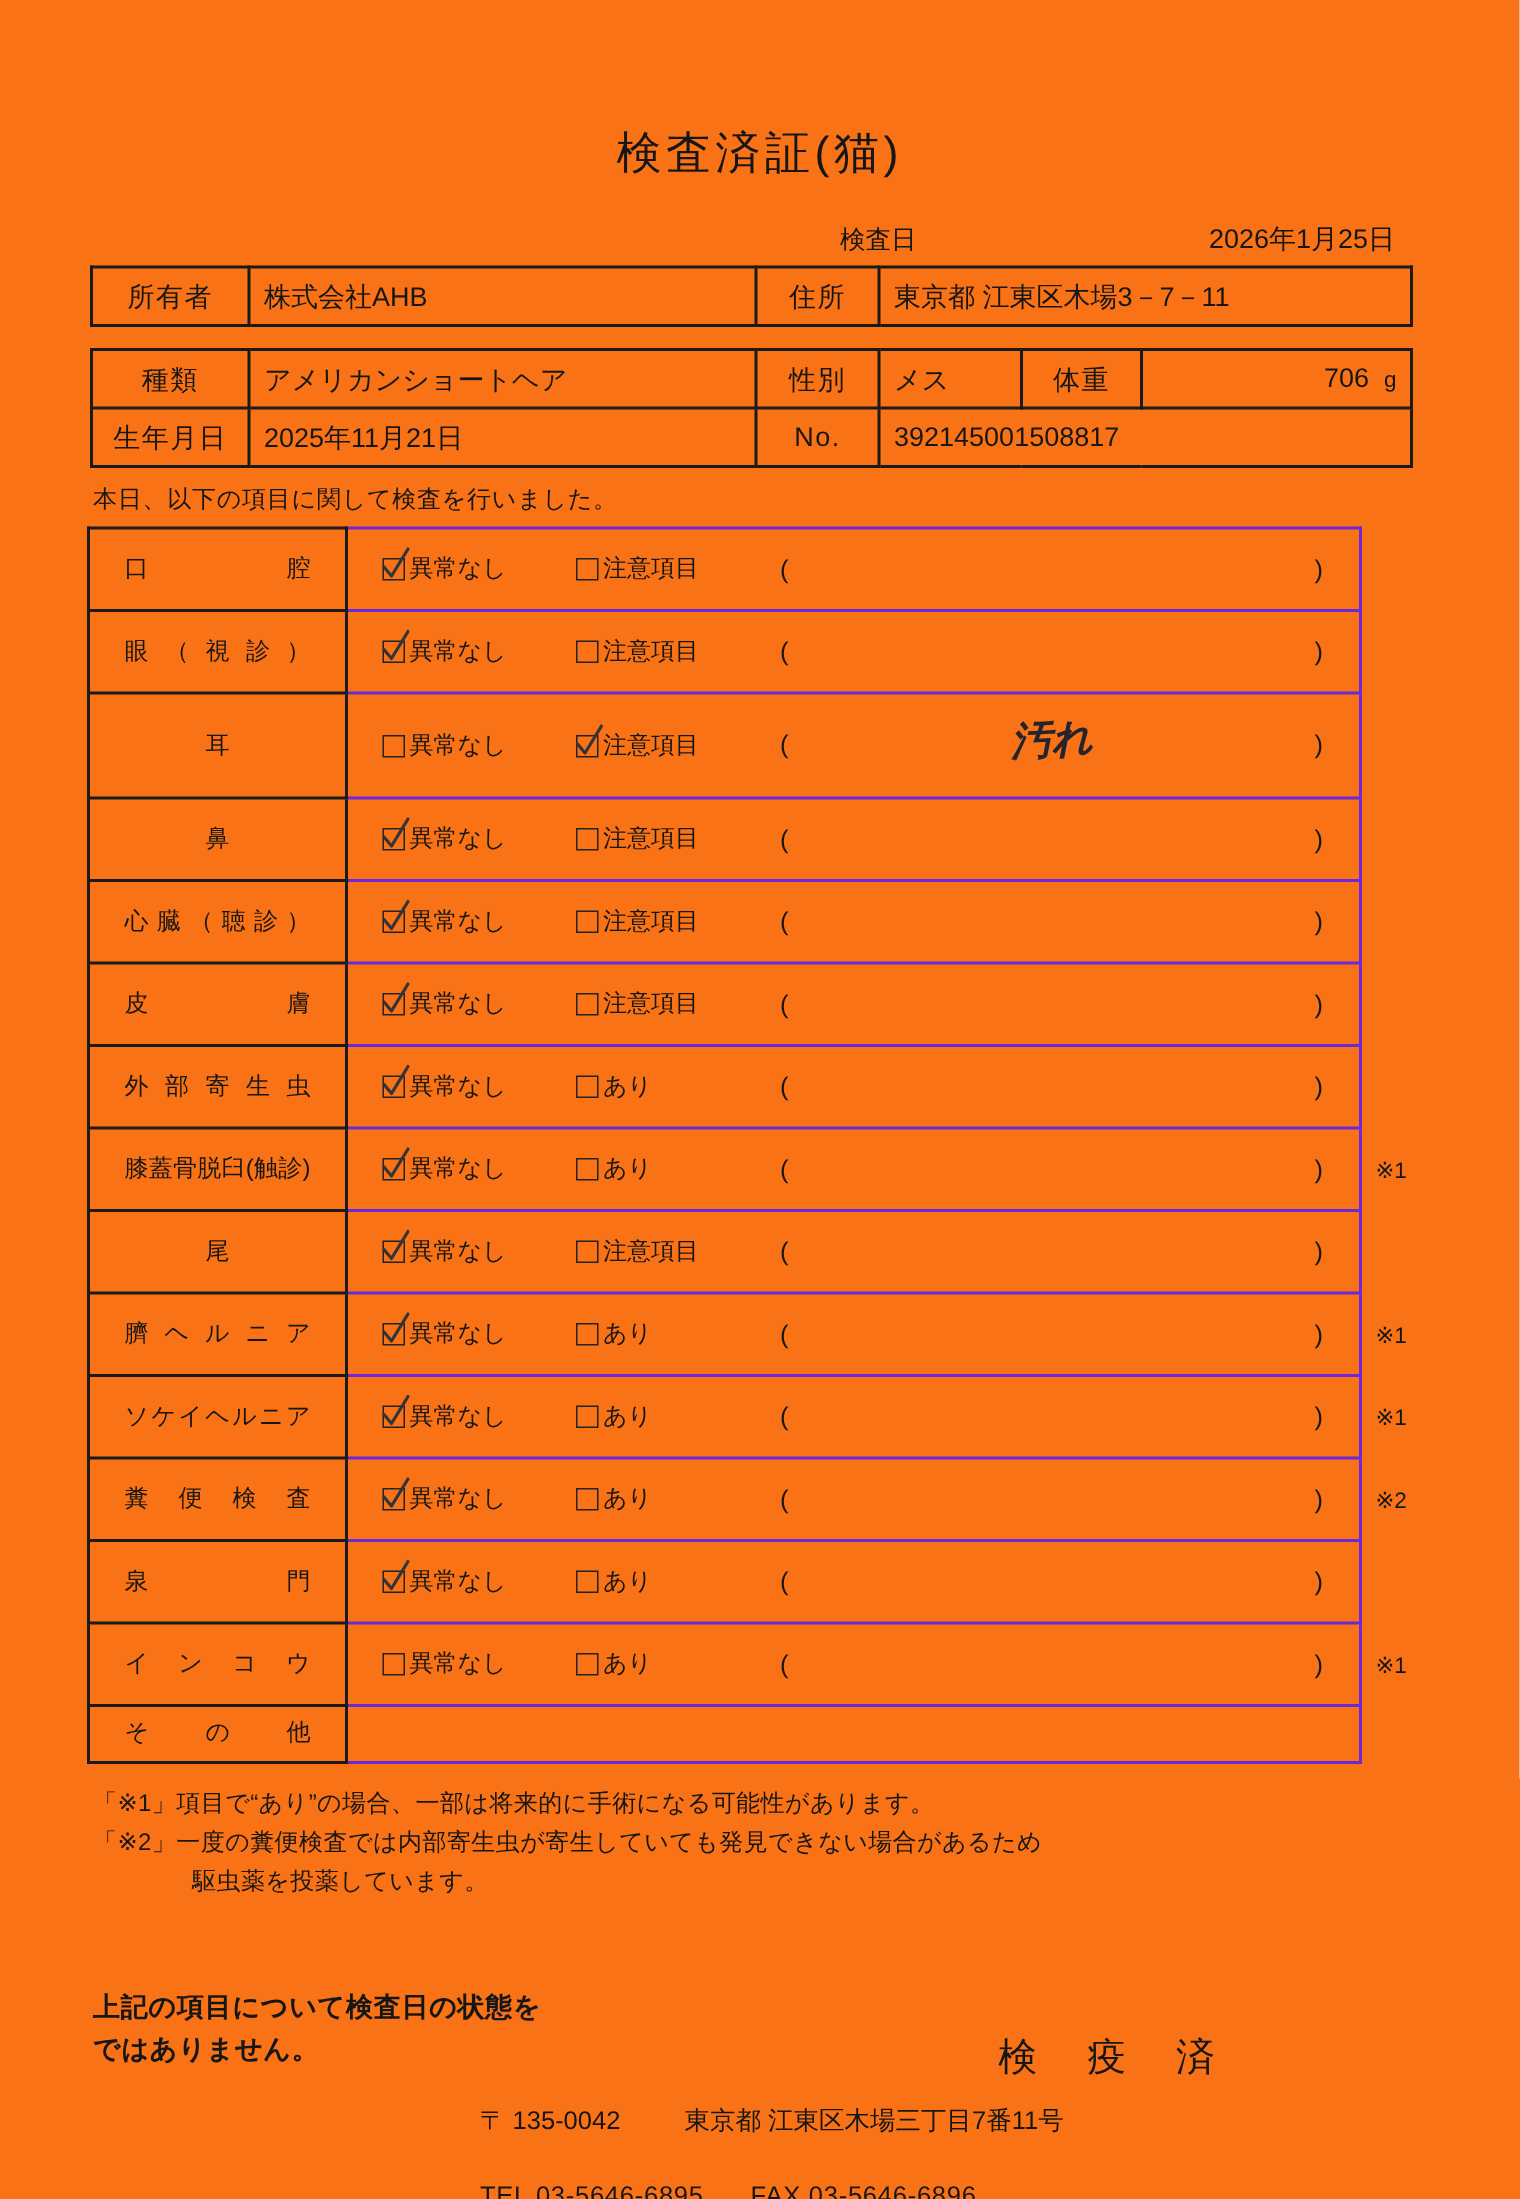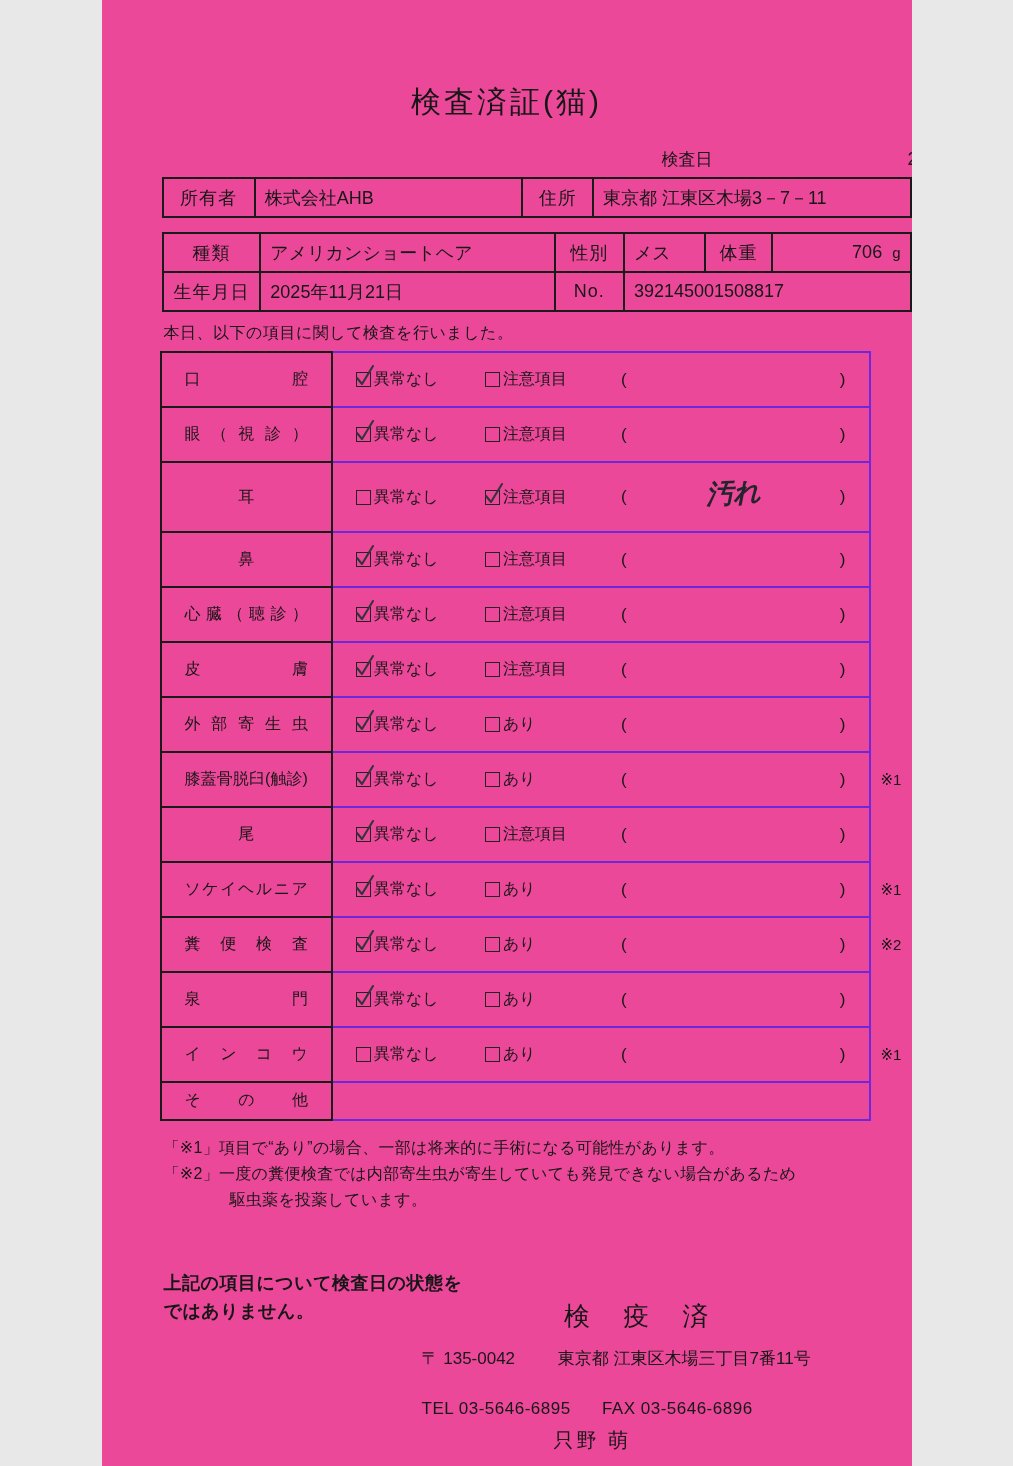--- a/index.html
+++ b/index.html
@@ -1,18 +1,18 @@
 <!DOCTYPE html>
 <html><head>
 <meta charset="utf-8">
 <style>
   * { margin:0; padding:0; box-sizing:border-box; }
   html,body { background:#e8e8e8; }
   body { font-family:"Liberation Sans","DejaVu Sans",sans-serif; color:#161616; }
-  .page { position:relative; width:810px; height:1466px; background:#ec4899; margin:0 auto; overflow:hidden; }
+  .page { position:relative; width:1013px; height:1466px; background:#f97316; margin:0 auto; overflow:hidden; }
 
   .title { text-align:center; padding-top:82px; font-size:30px; font-weight:500; letter-spacing:3px; }
 
   .date-row { width:880px; margin:24px 0 6px 60px; display:flex; align-items:flex-end; font-size:17px; }
   .date-row .lbl-date { margin-left:500px; }
   .date-row .val-date { margin-left:auto; margin-right:10px; font-size:18px; }
 
   table { border-collapse:collapse; table-layout:fixed; }
   .info-table { margin-left:60px; }
   .info-table td { border:2px solid #1a1a1a; height:39px; font-size:18px; padding:2px 9px; overflow:hidden; white-space:nowrap; }
@@ -340,20 +340,45 @@
               <span class="paren-group">
                 <span>(</span>
                 <span class="paren-val"></span>
                 <span>)</span>
               </span>
             </div>
           </td>
           <td class="mark-cell"></td>
         </tr>
         <tr>
+          <td class="label-cell"><span class="jlabel">臍ヘルニア</span></td>
+          <td class="content-cell">
+            <div class="cc">
+              <span class="opt opt1">
+                <span class="cb">
+                  <svg class="check" viewBox="0 0 24 24">
+                    <path d="M4 14 L9 20 L20 2"></path>
+                  </svg>
+                </span>
+                <span>異常なし</span>
+              </span>
+              <span class="opt opt2">
+                <span class="cb"></span>
+                <span>あり</span>
+              </span>
+              <span class="paren-group">
+                <span>(</span>
+                <span class="paren-val"></span>
+                <span>)</span>
+              </span>
+            </div>
+          </td>
+          <td class="mark-cell">※1</td>
+        </tr>
+        <tr>
           <td class="label-cell"><span class="jlabel">ソケイヘルニア</span></td>
           <td class="content-cell">
             <div class="cc">
               <span class="opt opt1">
                 <span class="cb">
                   <svg class="check" viewBox="0 0 24 24">
                     <path d="M4 14 L9 20 L20 2"></path>
                   </svg>
                 </span>
                 <span>異常なし</span>

